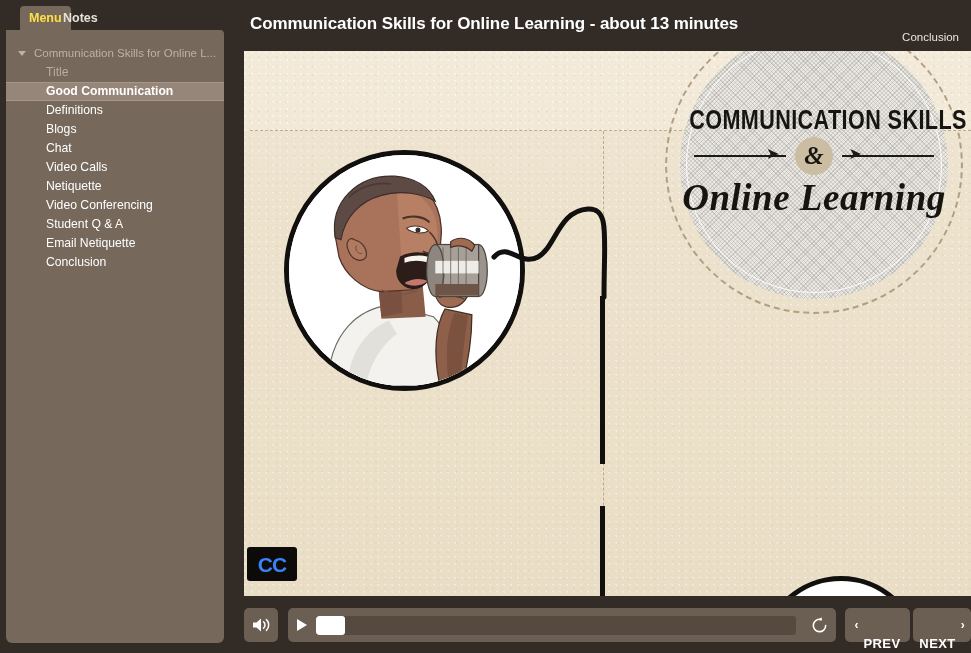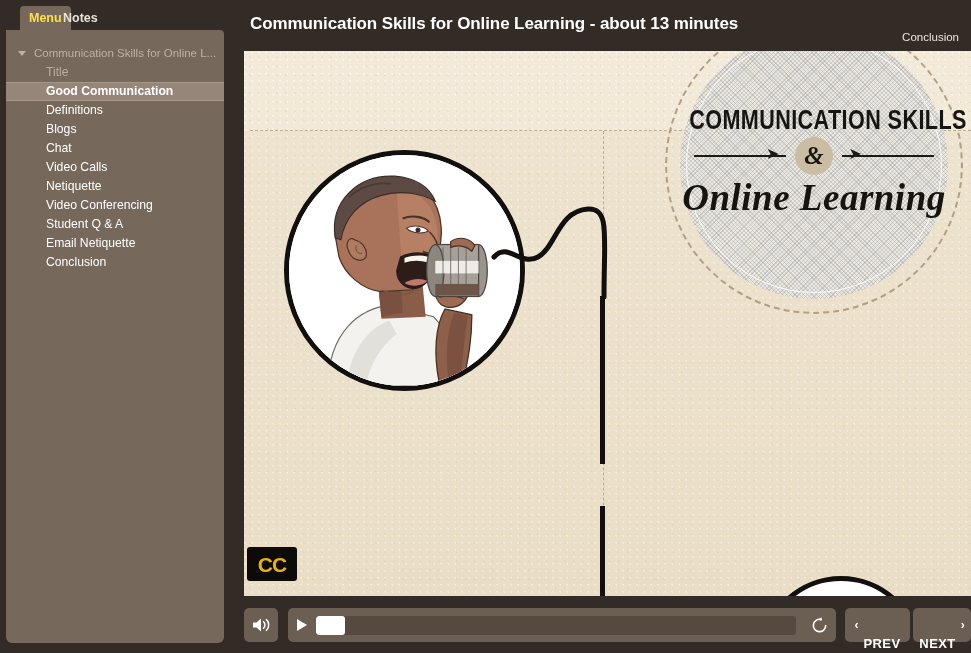--- a/index.html
+++ b/index.html
@@ -172,21 +172,21 @@
     white-space:nowrap;
   }
 
   
   .cc{
     position:absolute;left:3px;top:496px;width:50px;height:34px;
     background:#0c0b0a;border-radius:3px;
     display:flex;align-items:center;justify-content:center;
   }
   .cc span{
-    color:#eab308;font-size:21px;font-weight:bold;line-height:1;
+    color:#3b82f6;font-size:21px;font-weight:bold;line-height:1;
     letter-spacing:-1px;font-family:"Liberation Sans",sans-serif;
   }
 
   
   .controls{position:absolute;left:244px;top:608px;width:727px;height:34px;}
   .ctl{
     position:absolute;background:#6b5e52;border-radius:5px;
     display:flex;align-items:center;justify-content:center;cursor:pointer;
   }
   .btn-volume{left:0;top:0;width:34px;height:34px;}

